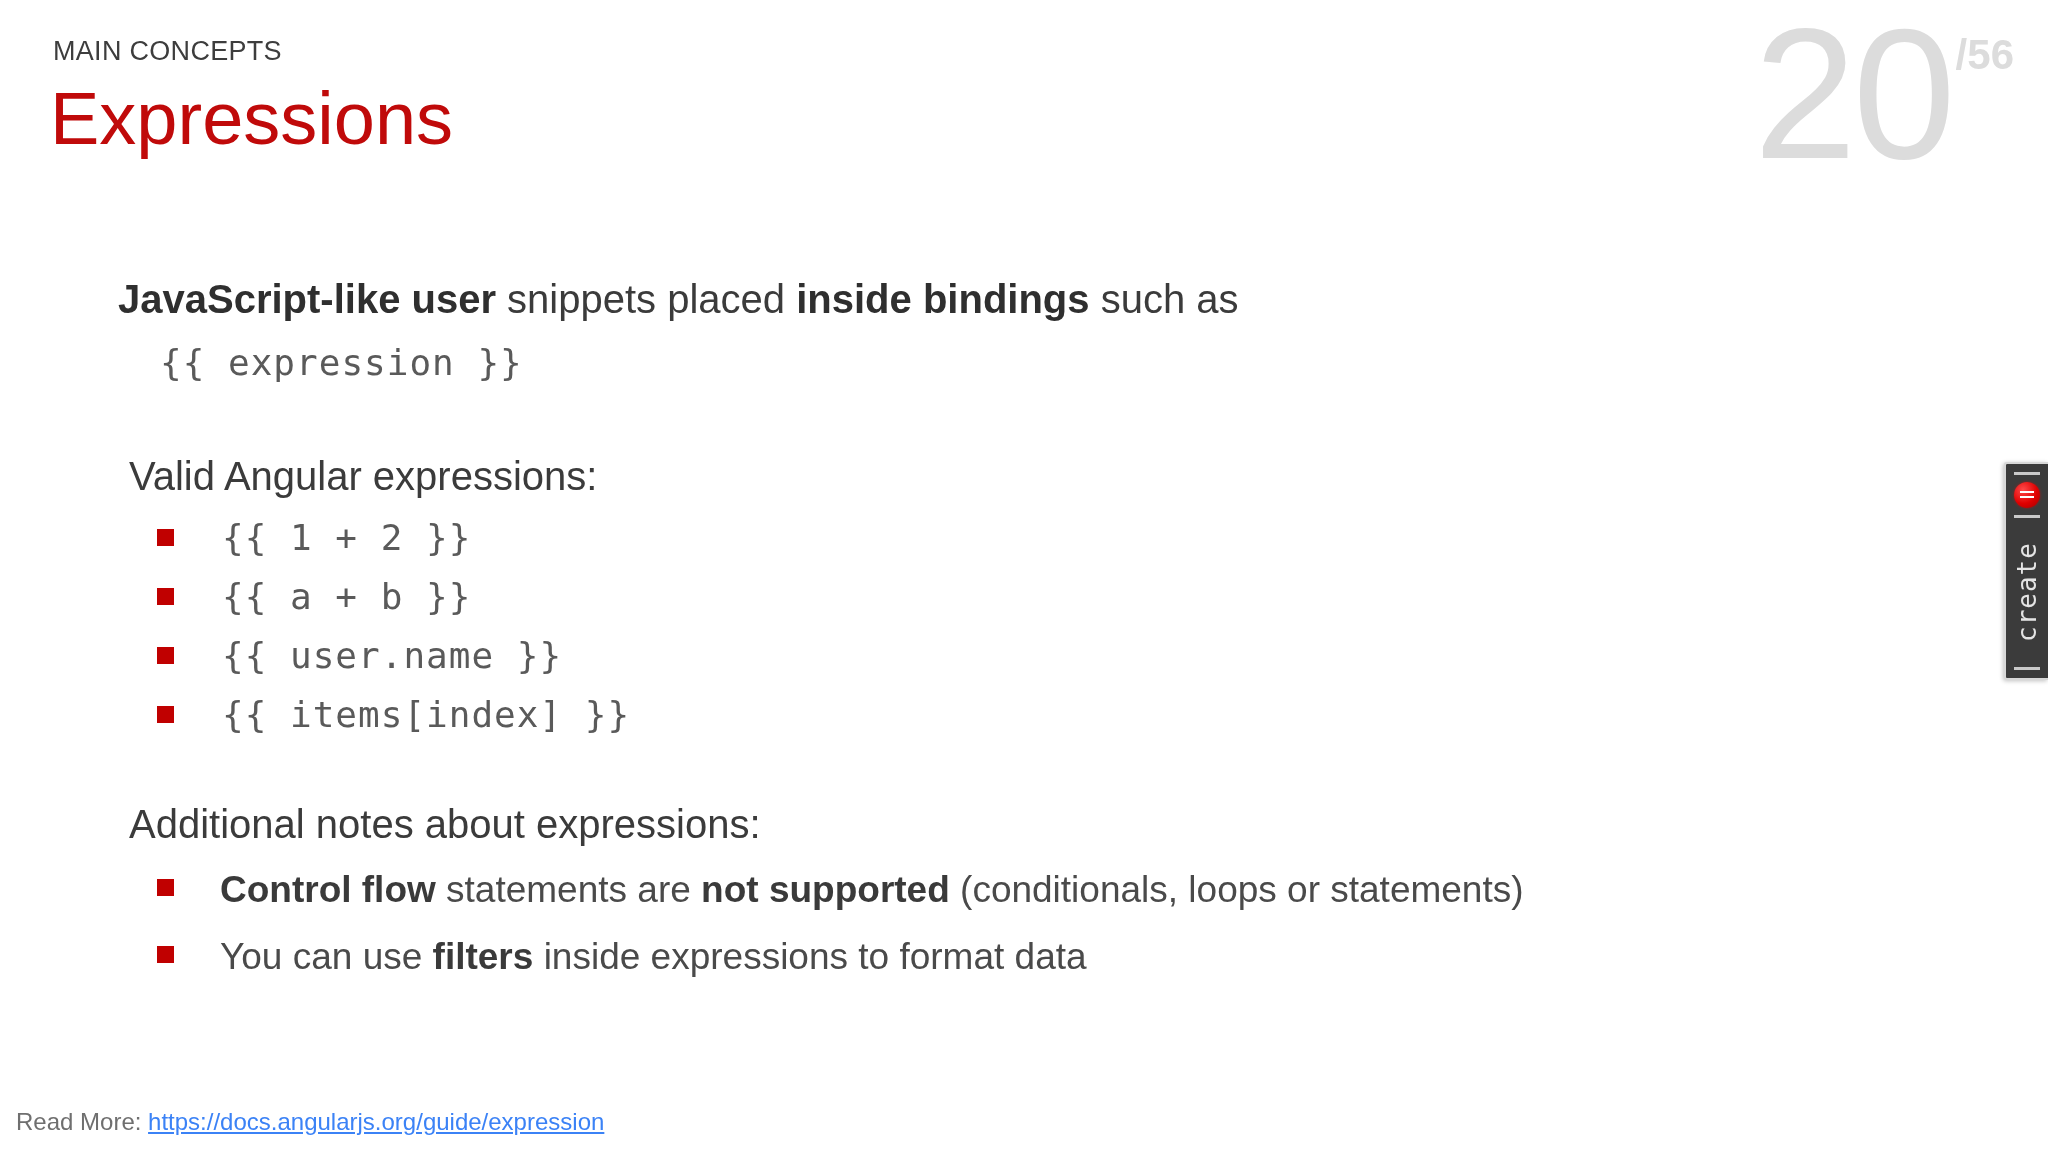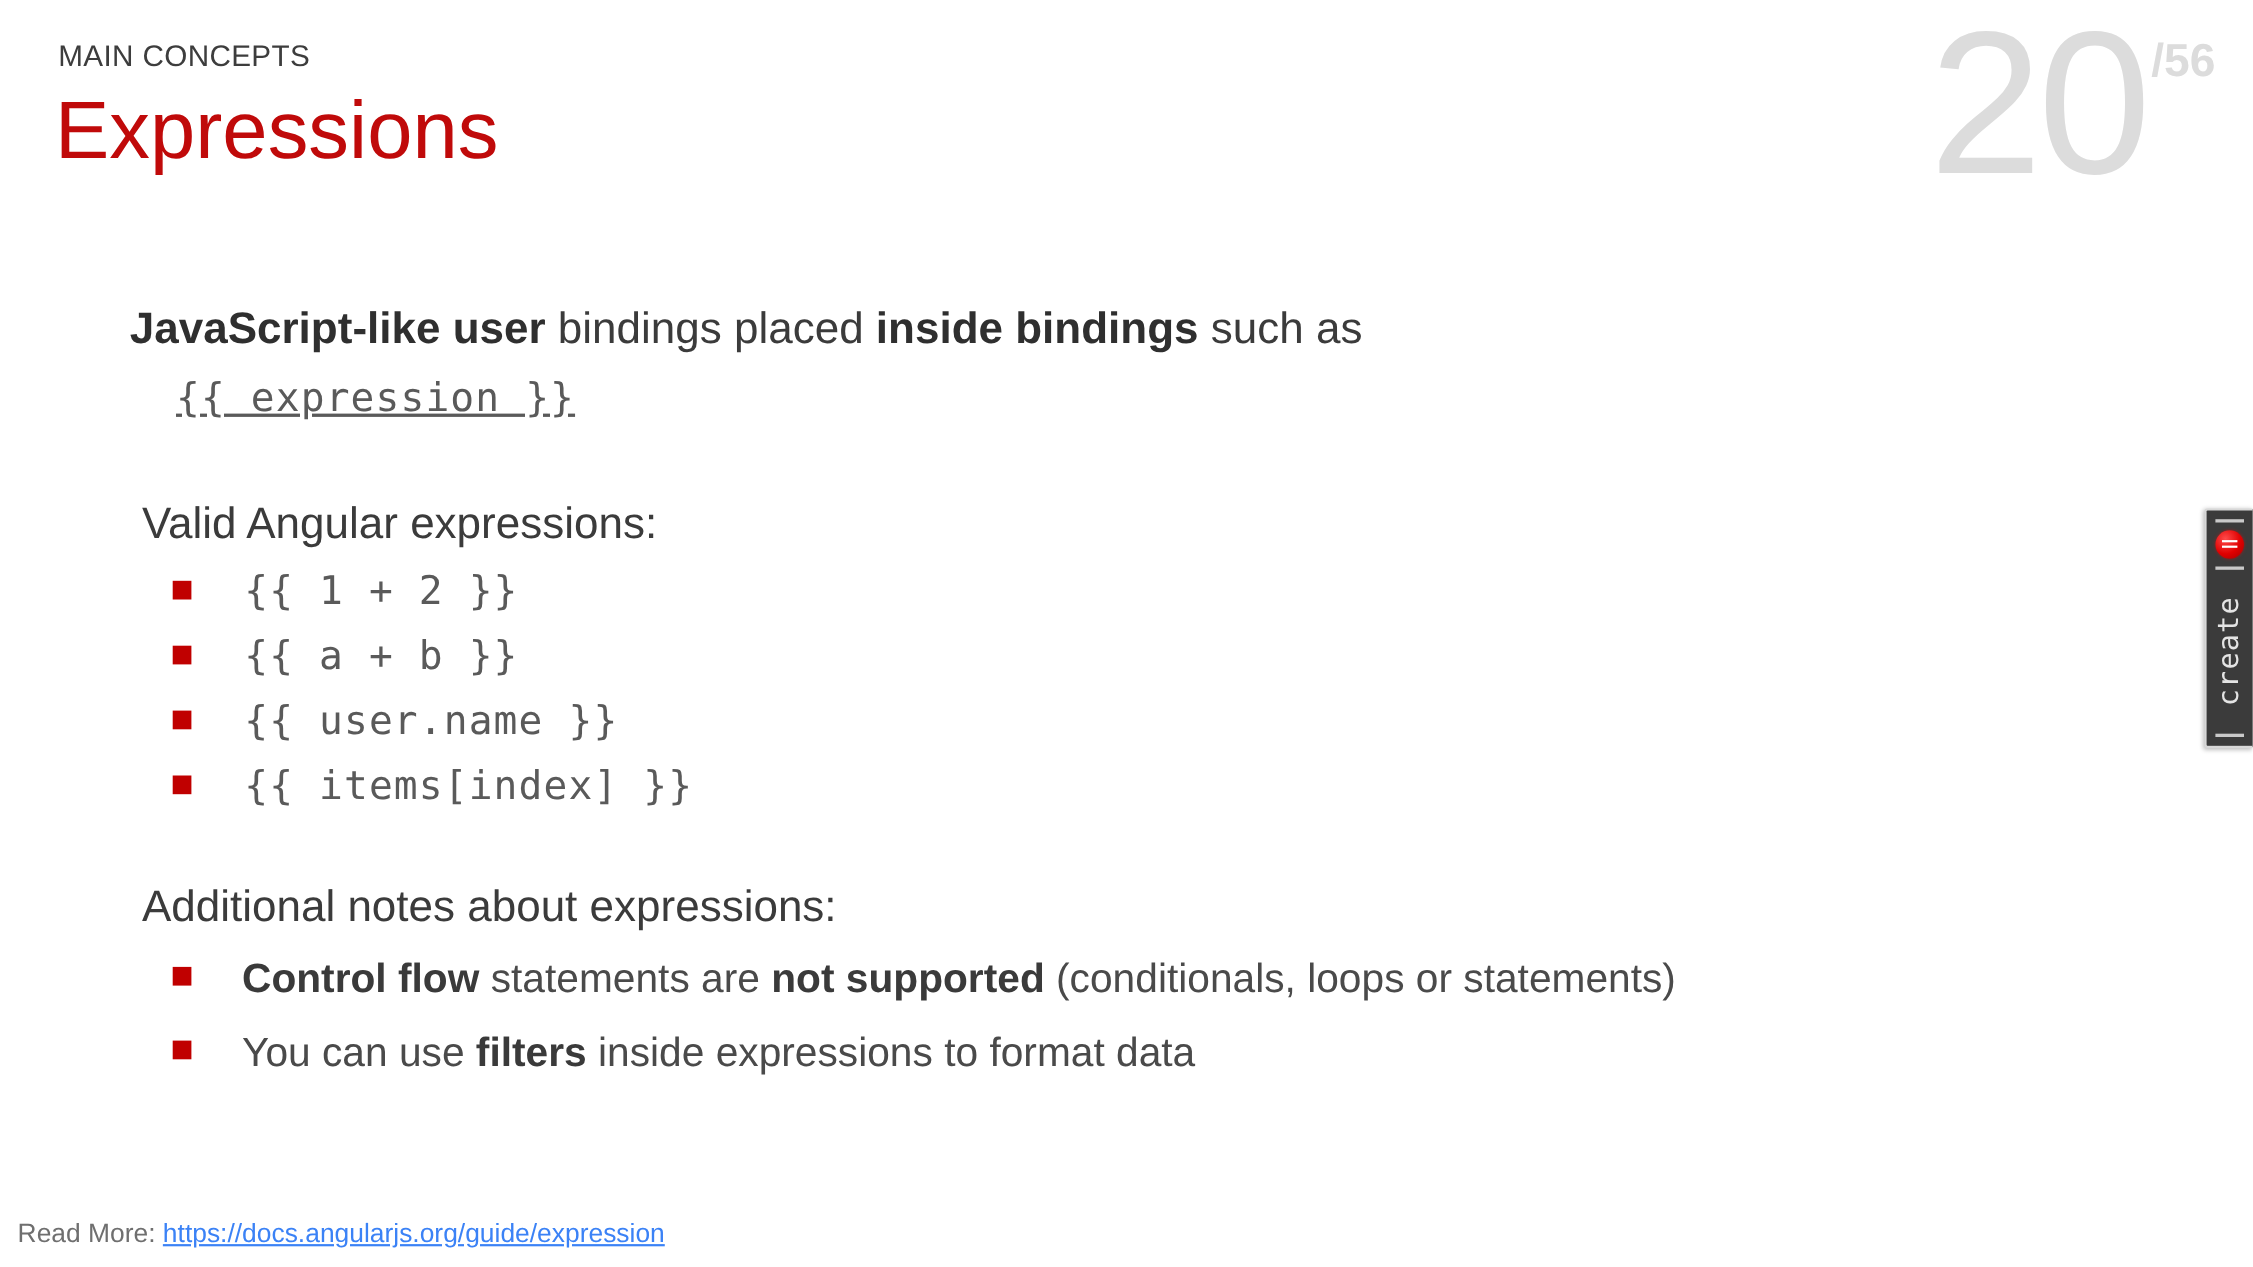--- a/index.html
+++ b/index.html
@@ -87,21 +87,20 @@
 
   .code-line {
     font-family:"DejaVu Sans Mono", monospace;
     font-size:36px;
     line-height:52px;
     color:#5a5a5a;
     margin-left:42px;
     margin-top:14px;
     letter-spacing:1px;
     white-space:pre;
-    text-decoration:underline;
   }
 
   .section {
     margin-top:62px;
     margin-left:11px;
   }
   .section-head {
     font-size:40px;
     line-height:50px;
     color:#3b3b3b;
@@ -237,21 +236,21 @@
   <div class="kicker">MAIN CONCEPTS</div>
   <div class="title">Expressions</div>
 
   <div class="counter">
     <span class="counter-num">20</span>
     <span class="counter-total">/56</span>
   </div>
 
   <div class="body">
 
-    <div class="lead"><b>JavaScript-like user</b><span> bindings placed </span><b>inside bindings</b><span> such as</span></div>
+    <div class="lead"><b>JavaScript-like user</b><span> snippets placed </span><b>inside bindings</b><span> such as</span></div>
 
     <div class="code-line">{{ expression }}</div>
 
     <div class="section">
       <div class="section-head">Valid Angular expressions:</div>
       <ul class="bullets">
         <li>
           <span class="sq"></span>
           <span class="code-item">{{ 1 + 2 }}</span>
         </li>

